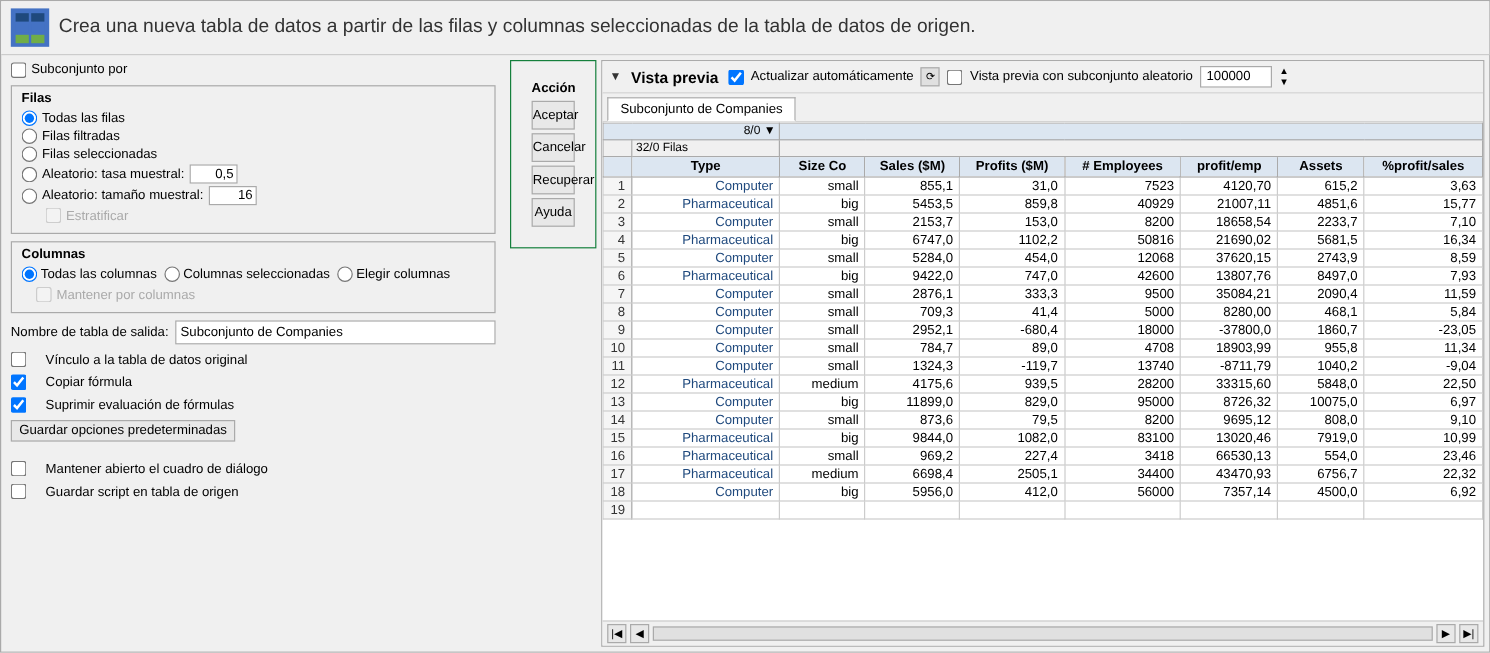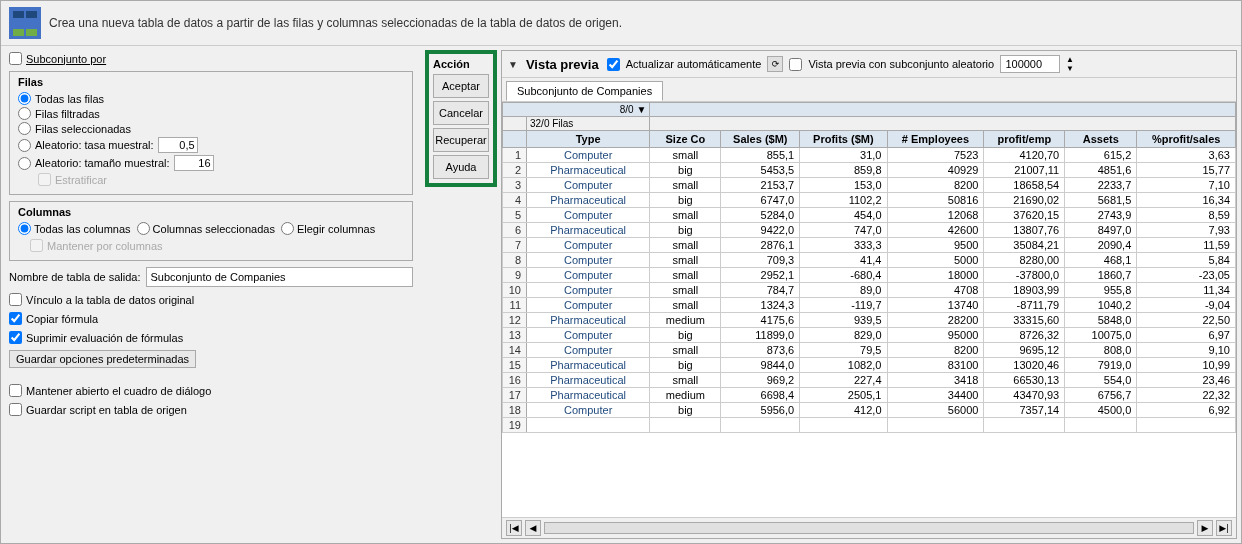--- a/index.html
+++ b/index.html
@@ -30,44 +30,42 @@
       height: 32px;
       background: #4472C4;
       display: flex;
       align-items: center;
       justify-content: center;
       color: white;
       font-size: 14px;
       flex-shrink: 0;
     }
     .banner-text {
-      font-size: 12px;
+      font-size: 16px;
       color: #333;
       line-height: 1.4;
     }
     .content-area {
       display: flex;
       flex: 1;
       overflow: hidden;
     }
     
     .left-panel {
       width: 420px;
       flex-shrink: 0;
       padding: 6px 8px;
       display: flex;
       flex-direction: column;
       gap: 6px;
       overflow-y: auto;
     }
     .checkbox-row {
       display: flex;
-      align-items: center;
       gap: 4px;
-      text-decoration: underline;
     }
     .group-box {
       border: 1px solid #aaa;
       padding: 4px 8px 6px 8px;
     }
     .group-box-title {
       font-size: 11px;
       font-weight: bold;
       margin-bottom: 4px;
     }
@@ -114,41 +112,41 @@
       flex: 1;
       height: 20px;
       border: 1px solid #aaa;
       font-size: 11px;
       padding: 0 3px;
       background: white;
     }
     .link-row {
       display: flex;
       align-items: center;
-      gap: 4px;
+      gap: 16px;
     }
     .save-btn {
       border: 1px solid #aaa;
       background: #e8e8e8;
       font-size: 11px;
       padding: 2px 6px;
       cursor: pointer;
       width: fit-content;
     }
     
     .action-panel {
       width: 80px;
       flex-shrink: 0;
       display: flex;
       flex-direction: column;
       padding: 4px;
     }
     .action-group {
-      border: 4px solid #15803d;
-      padding: 4px;
+      border: 1px solid #15803d;
+      padding: 17px;
     }
     .action-title {
       font-size: 11px;
       font-weight: bold;
       margin-bottom: 4px;
     }
     .action-btn {
       width: 100%;
       height: 24px;
       border: 1px solid #aaa;
@@ -255,21 +253,21 @@
       padding: 1px 5px;
       white-space: nowrap;
     }
     .data-table td.row-num {
       text-align: right;
       color: #333;
       background: #f5f5f5;
       border-right: 1px solid #aaa;
       width: 24px;
     }
-    .data-table td.text-cell { text-align: center; }
+    .data-table td.text-cell { text-align: right; }
     .data-table td.num-cell { text-align: right; }
     .data-table td.blue-text { color: #1F497D; }
     .filter-row td {
       background: #f0f0f0;
       padding: 1px 3px;
     }
     .filter-row-top td {
       background: #dce6f1;
       padding: 1px 3px;
       font-size: 10px;

